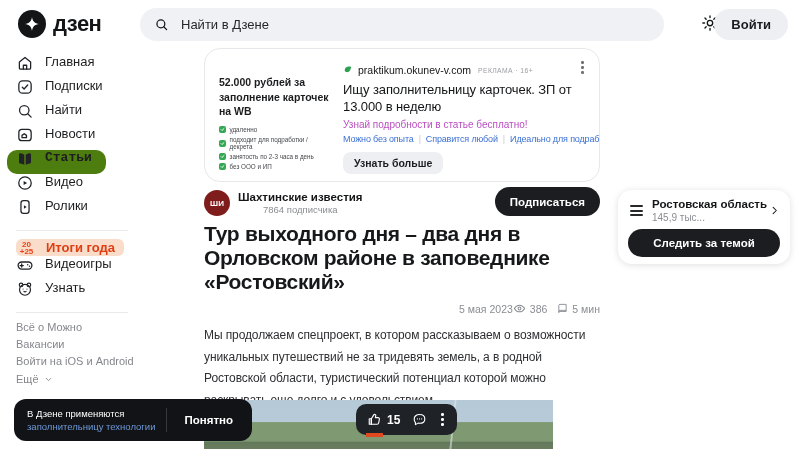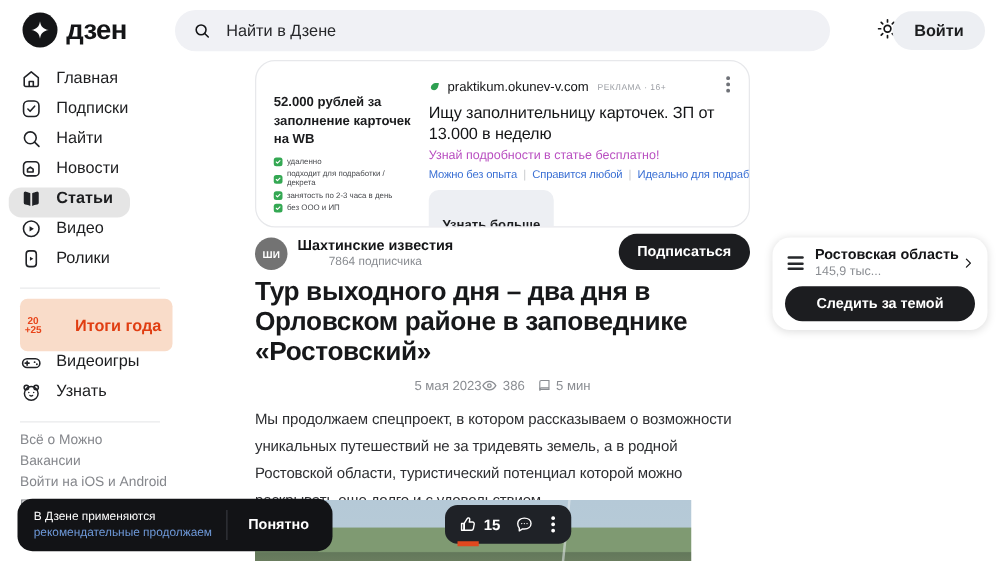--- a/index.html
+++ b/index.html
@@ -17,23 +17,23 @@
   .search input{border:0;background:transparent;outline:none;font-size:13px;color:#1c1d1f;font-family:inherit;width:100%;}
   .search input::placeholder{color:#26272a;opacity:1;}
   .sun{position:absolute;right:81px;top:14px;color:#141517;cursor:pointer;}
   .login-btn{position:absolute;right:12px;top:9px;height:31px;padding:0 17px;border:0;border-radius:16px;
              background:#edeff3;font-size:13px;font-weight:700;color:#1c1d1f;font-family:inherit;cursor:pointer;}
 
   
   .sidebar{position:absolute;left:16px;top:54px;width:176px;}
   .nav-item{display:flex;align-items:flex-start;gap:11px;height:24px;font-size:13px;color:#1d1e20;cursor:pointer;}
   .nav-item .icn{width:18px;color:#202226;}
-  .nav-item.selected{background:#e5e5e5;border-radius:10px;margin-left:-9px;padding:0 14px 0 9px;width:fit-content;font-weight:700;}
+  .nav-item.selected{background:#4d7c0f;border-radius:10px;margin-left:-9px;padding:0 14px 0 9px;width:fit-content;font-weight:700;font-family:Liberation Mono, monospace;}
   .nav-divider{height:1px;background:#e9eaec;margin:8px 0;width:112px;}
-  .promo-row{display:flex;align-items:center;gap:24px;height:42px;background:#f9dcc9;border-radius:6px;
+  .promo-row{display:flex;align-items:center;gap:10px;height:17px;background:#f9dcc9;border-radius:6px;
              width:fit-content;padding:0 9px 0 1px;cursor:pointer;}
   .promo-badge{width:19px;color:#e8441a;font-weight:700;font-size:8px;line-height:7px;text-align:center;}
   .promo-label{color:#e03e12;font-weight:700;font-size:13px;}
   .side-links{margin-top:7px;display:flex;flex-direction:column;gap:5px;font-size:11px;color:#85878c;}
   .side-link{cursor:pointer;}
   .more-row{display:flex;align-items:center;gap:5px;font-size:11px;color:#85878c;margin-top:6px;cursor:pointer;}
 
   
   .main{position:absolute;left:204px;top:48px;width:396px;}
   .ad-card{position:relative;box-sizing:border-box;height:134px;border:1px solid #e7e8eb;border-radius:16px;
@@ -45,36 +45,36 @@
   .checkbox{width:7px;height:7px;border-radius:2px;background:#34a853;display:flex;align-items:center;justify-content:center;flex:0 0 auto;}
   .ad-right{flex:1;min-width:0;padding-top:2px;}
   .ad-head{display:flex;align-items:center;gap:5px;cursor:pointer;}
   .ad-domain{font-size:10.5px;color:#141517;}
   .ad-disclaimer{font-size:6.8px;color:#9a9da3;letter-spacing:.4px;margin-left:2px;}
   .ad-title{margin-top:6px;font-size:13px;font-weight:400;line-height:16.5px;color:#141517;letter-spacing:-.1px;cursor:pointer;}
   .ad-link{margin-top:4px;font-size:10px;color:#b94fc1;cursor:pointer;}
   .ad-tags{margin-top:4px;display:flex;align-items:center;gap:5px;font-size:9px;letter-spacing:-.15px;color:#3b70d4;white-space:nowrap;}
   .ad-tag{cursor:pointer;}
   .tag-sep{color:#c8cacd;}
-  .ad-btn{margin-top:8px;display:inline-block;background:#edeff3;border:0;border-radius:8px;padding:22px 11px;
+  .ad-btn{margin-top:8px;display:inline-block;background:#edeff3;border:0;border-radius:8px;padding:5px 11px;
           font-size:10.5px;font-weight:700;color:#1c1d1f;font-family:inherit;cursor:pointer;}
   .ad-dots{position:absolute;top:10px;right:13px;display:flex;flex-direction:column;gap:2.5px;cursor:pointer;padding:2px;}
   .ad-dots i{width:2.6px;height:2.6px;border-radius:50%;background:#6f7278;}
 
   .channel-row{margin-top:8px;position:relative;display:flex;align-items:center;gap:8px;height:26px;}
   .channel-link{display:flex;align-items:center;gap:8px;cursor:pointer;}
-  .avatar{width:26px;height:26px;border-radius:50%;background:#737373;color:#fff;display:flex;align-items:center;
+  .avatar{width:26px;height:26px;border-radius:50%;background:#7f1d1d;color:#fff;display:flex;align-items:center;
           justify-content:center;font-size:8px;font-weight:700;}
   .ch-name{font-size:11.5px;font-weight:700;color:#141517;line-height:13px;}
   .ch-subs{font-size:9.5px;color:#8a8d92;line-height:11px;text-align:center;}
   .subscribe-btn{position:absolute;right:0;top:-3px;background:#1c1d20;color:#fff;border:0;border-radius:16px;
                  height:29px;padding:0 15px;font-size:11.5px;font-weight:700;font-family:inherit;cursor:pointer;}
 
   .post-title{margin-top:6px;font-size:21px;line-height:24px;font-weight:800;color:#17181a;letter-spacing:-.3px;}
-  .meta-row{margin-top:8px;display:flex;align-items:center;justify-content:center;font-size:10.5px;color:#8a8d92;}
+  .meta-row{margin-top:8px;display:flex;align-items:center;justify-content:flex-end;font-size:10.5px;color:#8a8d92;}
   .meta-right{display:flex;align-items:center;gap:10px;}
   .meta-item{display:flex;align-items:center;gap:4px;}
   .post-body{margin-top:10px;font-size:12px;line-height:21.5px;color:#2e2f32;letter-spacing:-.1px;}
 
   
   .article-image{position:absolute;left:204px;top:400px;width:349px;height:49px;z-index:2;cursor:pointer;
      background:linear-gradient(180deg,#b5c9d7 0%,#b6cad7 44%,#7f9a72 46%,#7f9a72 84%,#63785b 86%,#6a7d5f 100%);}
   .pole{position:absolute;left:71%;top:0;width:1.5px;height:100%;background:rgba(230,235,238,.55);transform:skewX(-6deg);}
   .video-bar{position:absolute;left:356px;top:404px;height:31px;background:#1f2227;border-radius:10px;z-index:3;
              display:flex;align-items:center;gap:12px;padding:0 11px;color:#fff;}
@@ -386,21 +386,21 @@
         <i></i>
         <i></i>
         <i></i>
       </span>
   </div>
   <div class="progress"></div>
 
   <div class="cookie">
     <span class="cookie-text">
       <span>В Дзене применяются</span><br>
-      <span class="cookie-link">рекомендательные продолжаем</span>
+      <span class="cookie-link">заполнительницу технологии</span>
     </span>
     <span class="cookie-sep"></span>
     <button class="cookie-btn">Понятно</button>
   </div>
 
   <div class="topic-card">
     <div class="tc-row">
       <span class="tc-burger">
           <i></i>
           <i></i>

